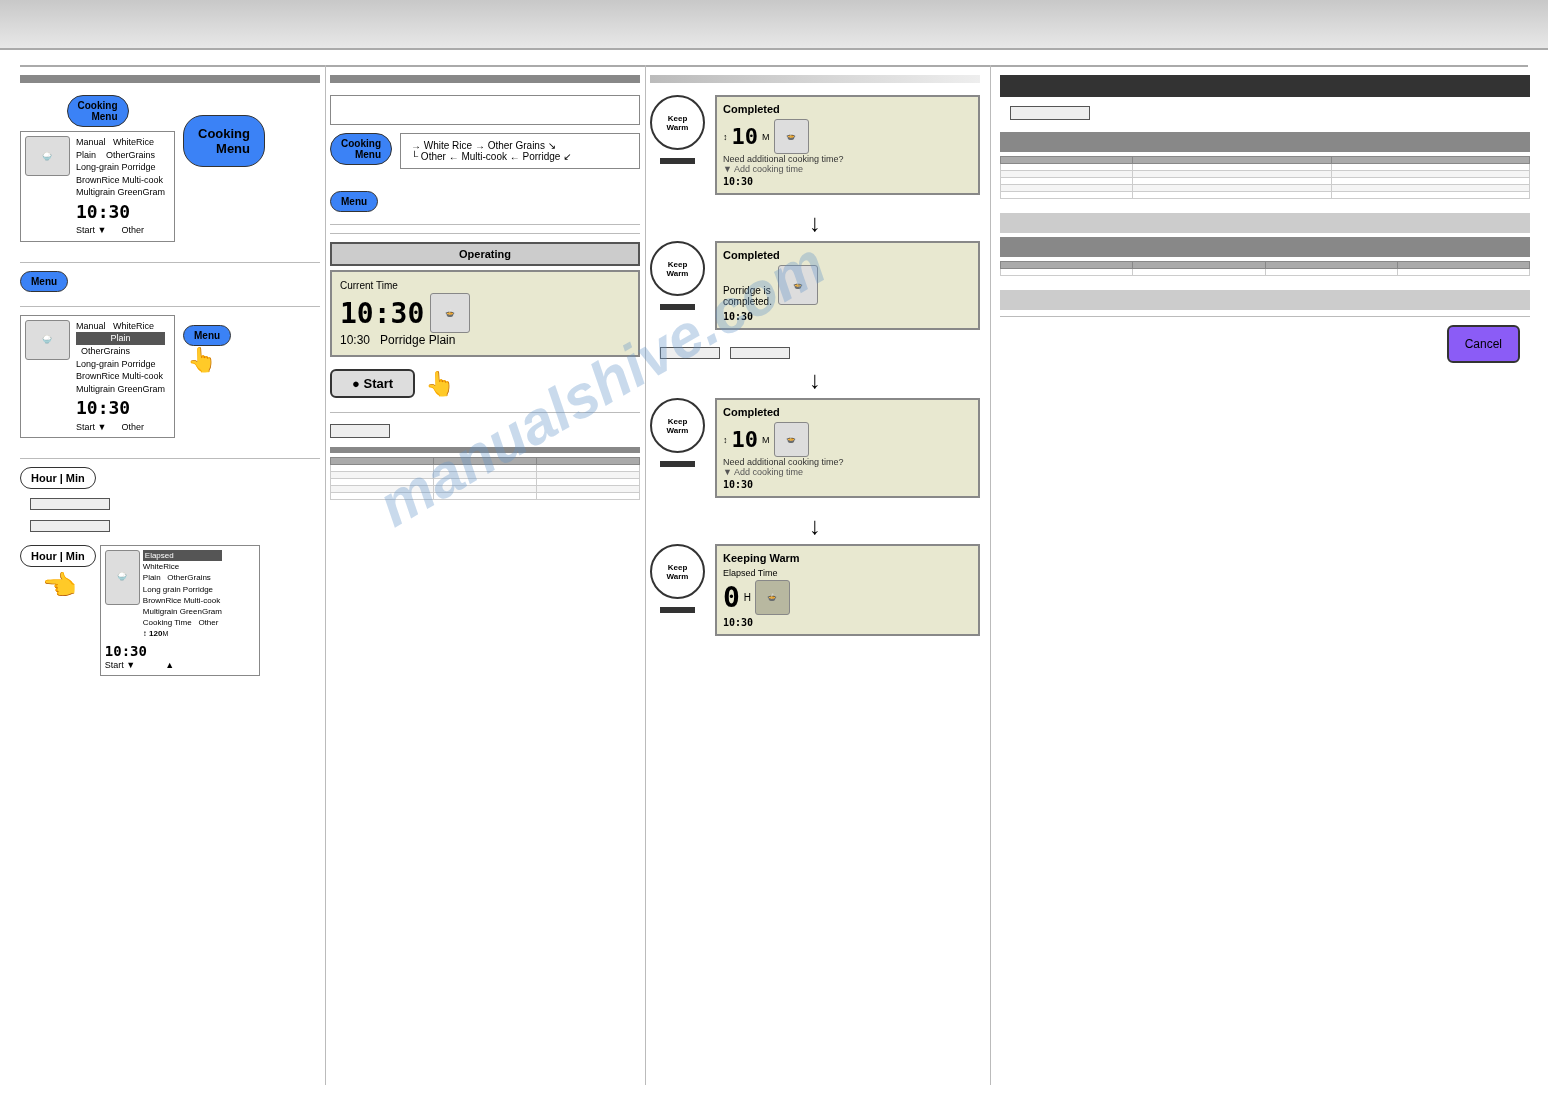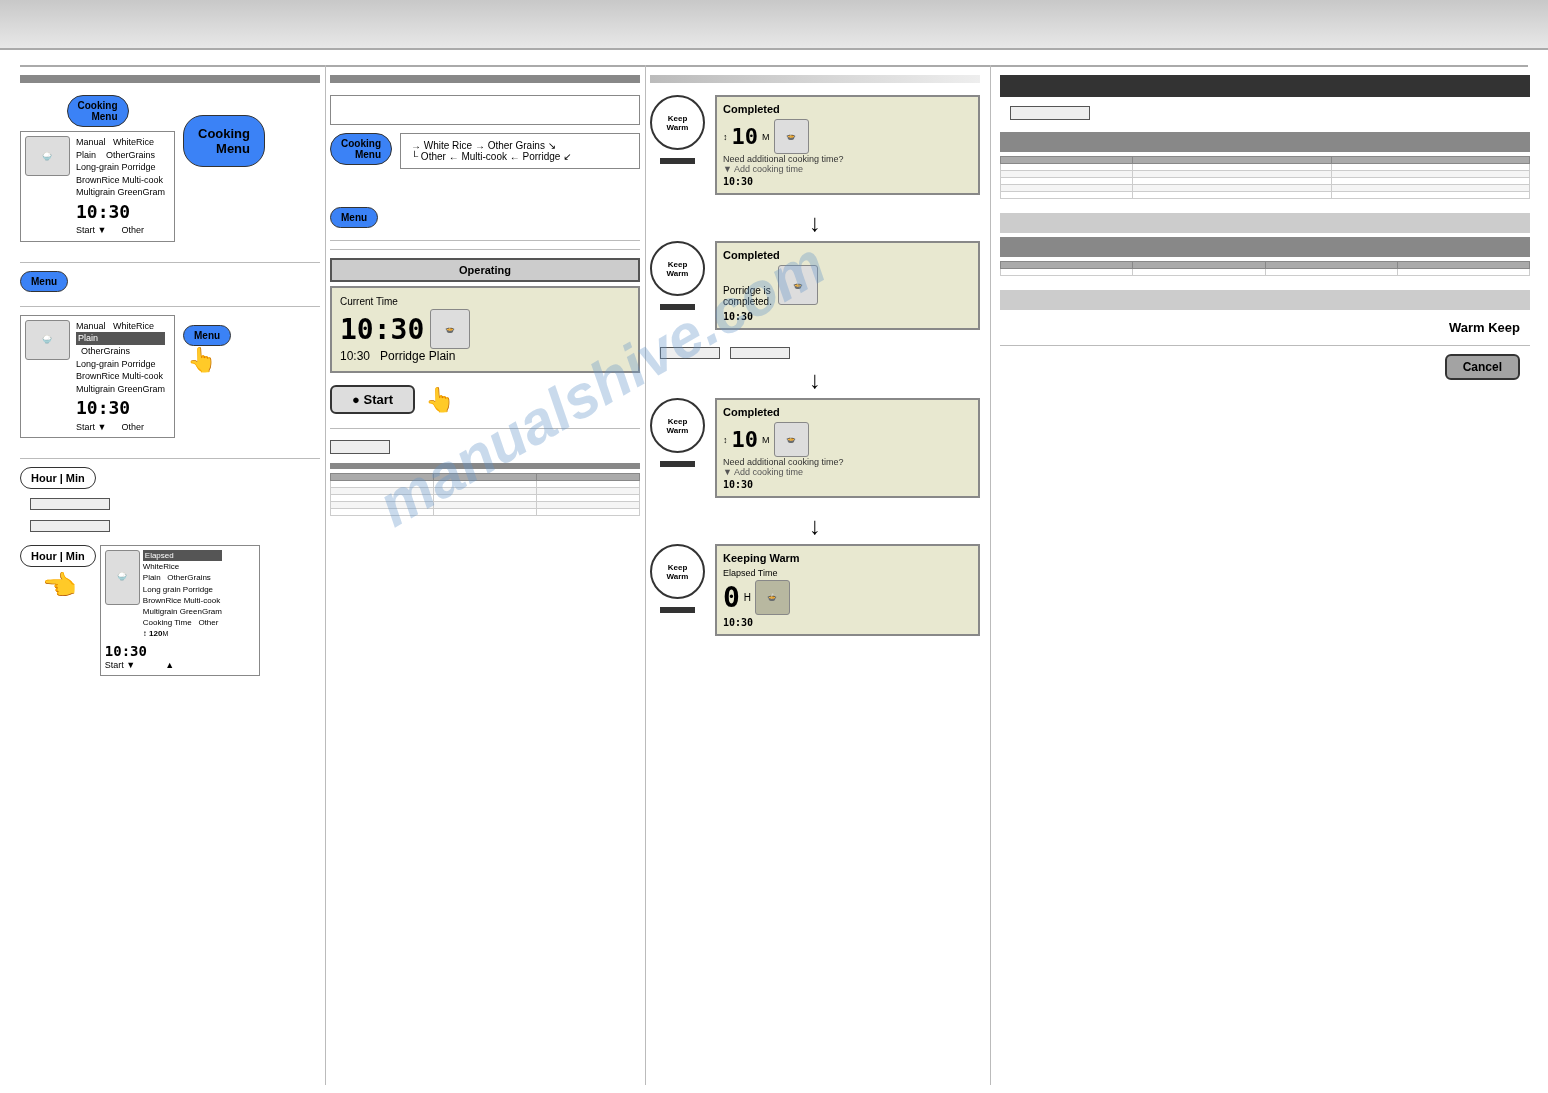--- a/index.html
+++ b/index.html
@@ -82,21 +82,21 @@
       position: absolute;
       top: 75px;
       left: 330px;
       width: 310px;
     }
 
     
     .flow-box {
       border: 1.5px solid #888;
       padding: 6px 10px;
-      margin-bottom: 26px;
+      margin-bottom: 10px;
       font-size: 10px;
       background: #fff;
     }
 
     .flow-line {
       display: flex;
       align-items: center;
       flex-wrap: wrap;
       gap: 2px;
       font-size: 10px;
@@ -253,24 +253,24 @@
       padding: 2px 10px;
       font-size: 10px;
       background: #eee;
       margin: 3px 0;
     }
 
     .cancel-btn {
       display: inline-block;
       border: 2px solid #333;
       border-radius: 6px;
-      padding: 4px 16px;
+      padding: 10px 16px;
       font-size: 12px;
-      font-weight: bold;
-      background: #a3a3a3;
+      font-weight: normal;
+      background: #8b5cf6;
       cursor: pointer;
     }
 
     
     .hour-min-btn {
       display: inline-block;
       border: 1.5px solid #333;
       border-radius: 16px;
       padding: 4px 10px;
       font-size: 11px;
@@ -373,21 +373,21 @@
   </div>
 
   <div class="hdivider"></div>
 
   <div style="display:flex; align-items:flex-start; gap:8px; margin-bottom:10px;">
     <div class="screen-block" style="width:155px; padding:4px;">
       <div class="screen-block-inner">
         <div class="rice-icon">🍚</div>
         <div style="font-size:9px; line-height:1.4;">
           <div>Manual &nbsp; WhiteRice</div>
-          <div style="background:#555; color:#fff; padding:0 2px;">Plain</div>&nbsp; OtherGrains
+          <div style="background:#555; color:#fff; padding:0 2px;text-align:center;">Plain</div>&nbsp; OtherGrains
           <div>Long-grain Porridge</div>
           <div>BrownRice Multi-cook</div>
           <div>Multigrain GreenGram</div>
           <div style="font-size:18px; font-weight:bold; font-family:monospace;">10:30</div>
           <div>Start ▼ &nbsp;&nbsp;&nbsp;&nbsp; Other</div>
         </div>
       </div>
     </div>
     <div style="margin-top:10px;">
       <div class="oval-btn">Menu</div>
@@ -687,21 +687,20 @@
           <td></td>
           <td></td>
           <td></td>
           <td></td>
         </tr>
     </tbody>
   </table>
 
   <div class="col4-subheader-light" style="height:20px; margin-bottom:4px;"></div>
 
-  <div style="margin: 10px 0 10px 0; font-size:13px; font-weight:bold; text-align:right; padding-right:10px;">Warm Keep</div>
 
   <div class="hdivider" style="margin:6px 0;"></div>
 
   <div style="text-align:right; padding-right:10px; margin-top:8px;">
     <div class="cancel-btn">Cancel</div>
   </div>
 
 </div>
 
 </body></html>

